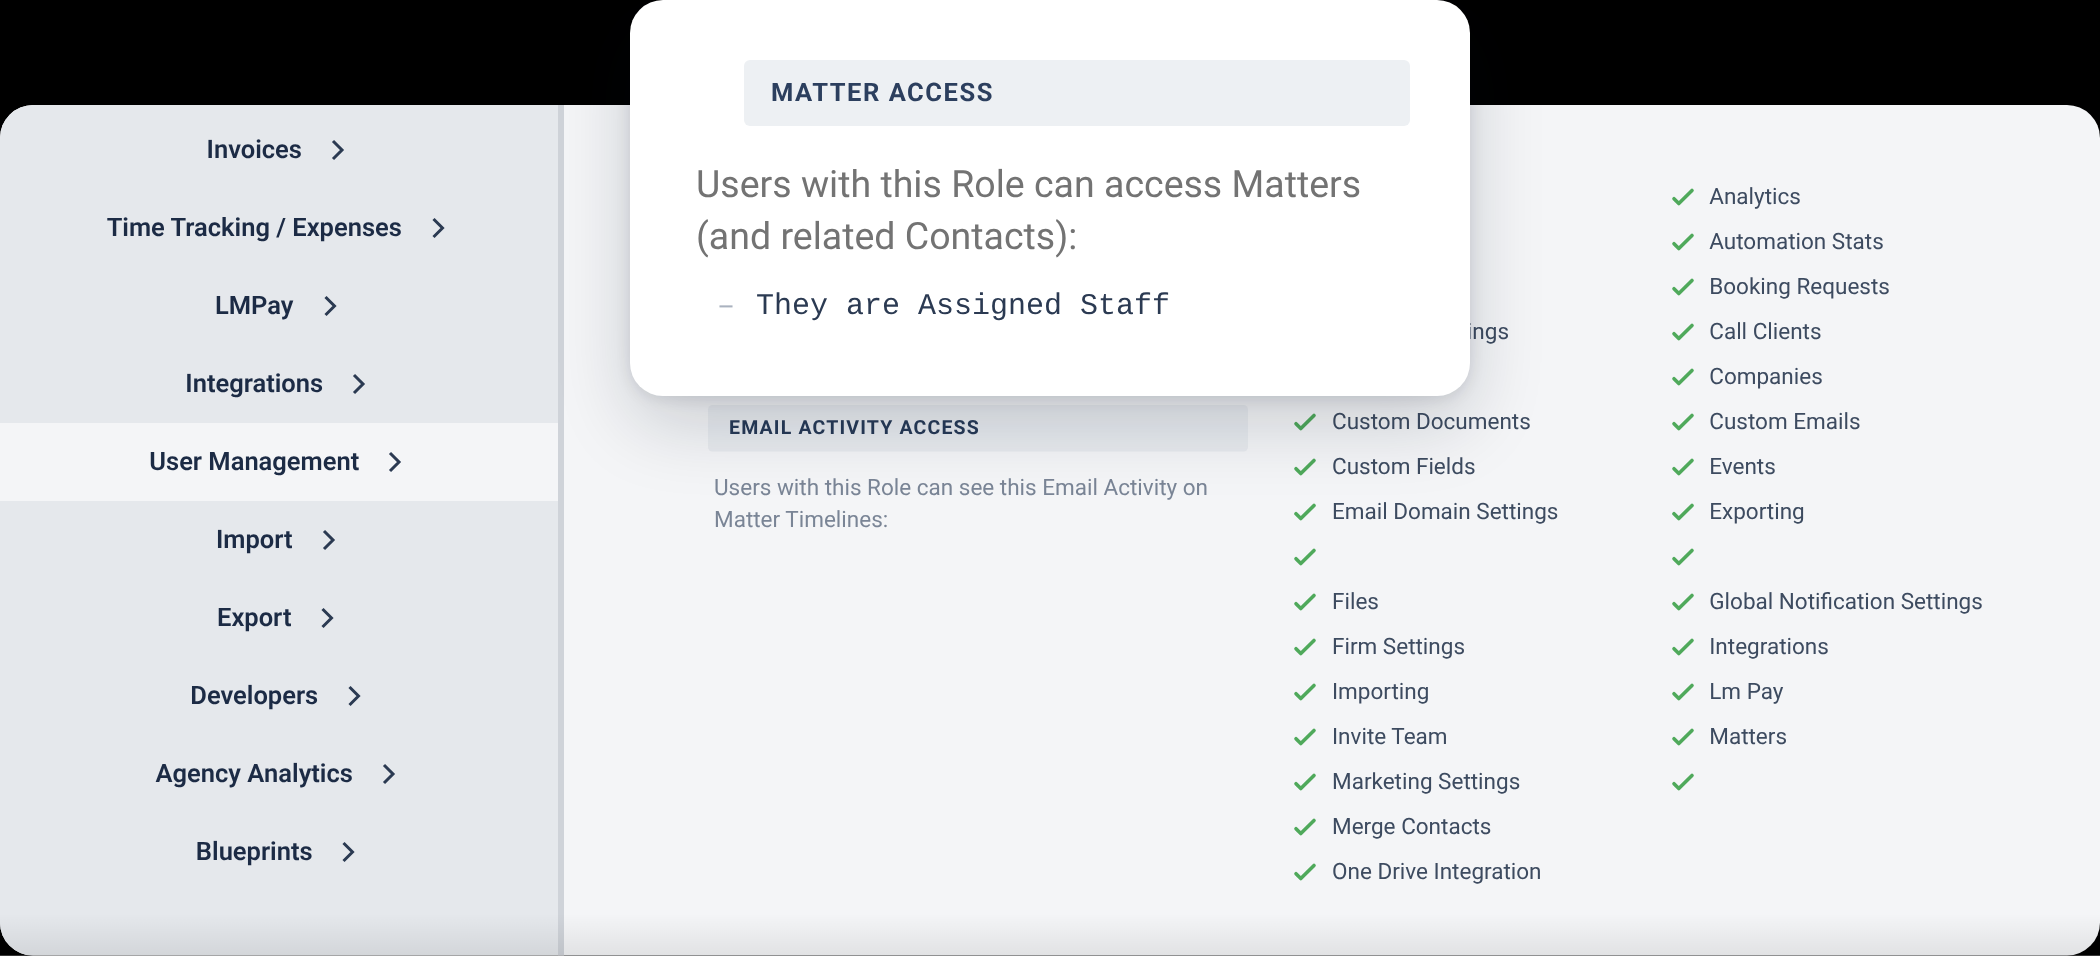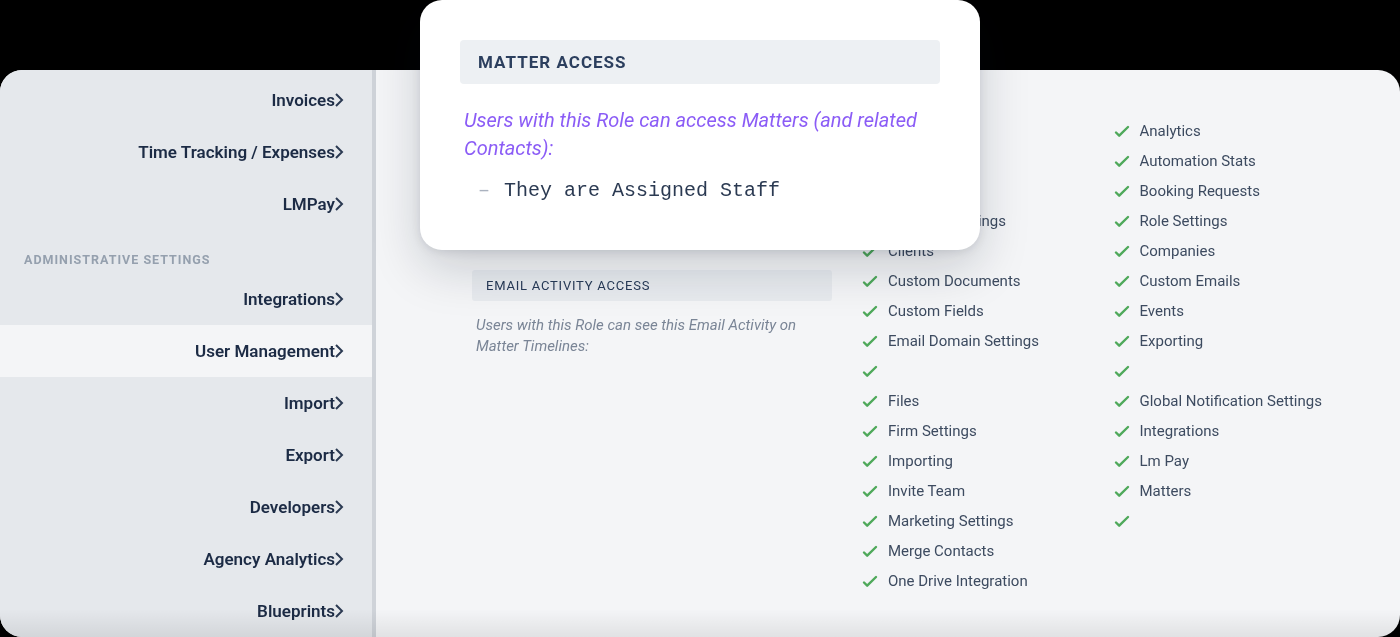--- a/index.html
+++ b/index.html
@@ -18,24 +18,25 @@
     width: 376px;
     flex: 0 0 376px;
     background: #e5e8ec;
     border-right: 4px solid #cfd3d9;
     overflow: hidden;
     padding-top: 4px;
   }
   .sidebar-item {
     display: flex;
     align-items: center;
-    justify-content: flex-end;
+    justify-content: center;
     height: 52px;
     padding: 0 28px 0 24px;
     cursor: pointer;
+    gap: 20px;
   }
   .sidebar-item.active { background: #f4f5f7; }
   .sidebar-label {
     color: #1c2b45;
     font-size: 17px;
     font-weight: 600;
   }
   .sidebar-section-header {
     padding: 22px 24px 6px 24px;
     color: #95a0ae;
@@ -54,30 +55,29 @@
   }
   .left-col { width: 360px; flex: 0 0 360px; }
   .right-col { flex: 1 1 auto; display: flex; gap: 5px; }
   .perm-col { flex: 1 1 50%; }
 
   .section-card { margin-bottom: 30px; }
   .section-title {
     background: #e8ebef;
     color: #273a57;
     font-size: 13px;
-    font-weight: 400;
+    font-weight: 700;
     letter-spacing: 0.06em;
     padding: 8px 14px;
     border-radius: 3px;
     text-transform: uppercase;
   }
   .section-desc {
     color: #7a8596;
     font-size: 15px;
-    font-style: italic;
     padding: 14px 4px 6px 4px;
     line-height: 1.4;
   }
   .section-list { padding: 4px 4px 0 24px; }
   .section-list-item {
     color: #2b3a52;
     font-size: 15px;
     line-height: 1.45;
     padding: 2px 0;
     position: relative;
@@ -113,25 +113,25 @@
   }
   .popover .pop-title {
     background: #edf0f3;
     color: #2c3f5e;
     font-size: 17px;
     font-weight: 700;
     letter-spacing: 0.06em;
     padding: 12px 18px;
     border-radius: 4px;
     text-transform: uppercase;
+    margin-left: 36px;
   }
   .popover .pop-desc {
-    color: #8b5cf6;
-    font-size: 20px;
-    font-style: italic;
+    color: #737373;
+    font-size: 25px;
     padding: 22px 4px 4px 4px;
     line-height: 1.4;
   }
   .popover .pop-list { padding: 10px 4px 0 44px; }
   .popover .pop-list-item {
     color: #2b3a52;
     font-size: 20px;
     line-height: 1.5;
     position: relative;
     font-family: Liberation Mono, monospace;
@@ -176,21 +176,20 @@
     </div>
     <div class="sidebar-item">
       <span class="sidebar-label">LMPay</span>
       <span class="chev">
           <svg width="9" height="14" viewBox="0 0 9 14">
             <path d="M1 1l6 6-6 6" fill="none" stroke="currentColor" stroke-width="2"></path>
           </svg>
         </span>
     </div>
 
-    <div class="sidebar-section-header">Administrative Settings</div>
 
     <div class="sidebar-item">
       <span class="sidebar-label">Integrations</span>
       <span class="chev">
           <svg width="9" height="14" viewBox="0 0 9 14">
             <path d="M1 1l6 6-6 6" fill="none" stroke="currentColor" stroke-width="2"></path>
           </svg>
         </span>
     </div>
     <div class="sidebar-item active">
@@ -384,21 +383,21 @@
                 </svg>
               </span>
               <span class="perm-label">Booking Requests</span>
             </div>
             <div class="perm-row">
               <span class="check">
                 <svg width="16" height="16" viewBox="0 0 16 16">
                   <path d="M2 8.5l3.2 3.2L14 3" fill="none" stroke="currentColor" stroke-width="2.4" stroke-linecap="round" stroke-linejoin="round"></path>
                 </svg>
               </span>
-              <span class="perm-label">Role Settings</span>
+              <span class="perm-label">Call Clients</span>
             </div>
             <div class="perm-row">
               <span class="check">
                 <svg width="16" height="16" viewBox="0 0 16 16">
                   <path d="M2 8.5l3.2 3.2L14 3" fill="none" stroke="currentColor" stroke-width="2.4" stroke-linecap="round" stroke-linejoin="round"></path>
                 </svg>
               </span>
               <span class="perm-label">Companies</span>
             </div>
             <div class="perm-row">

